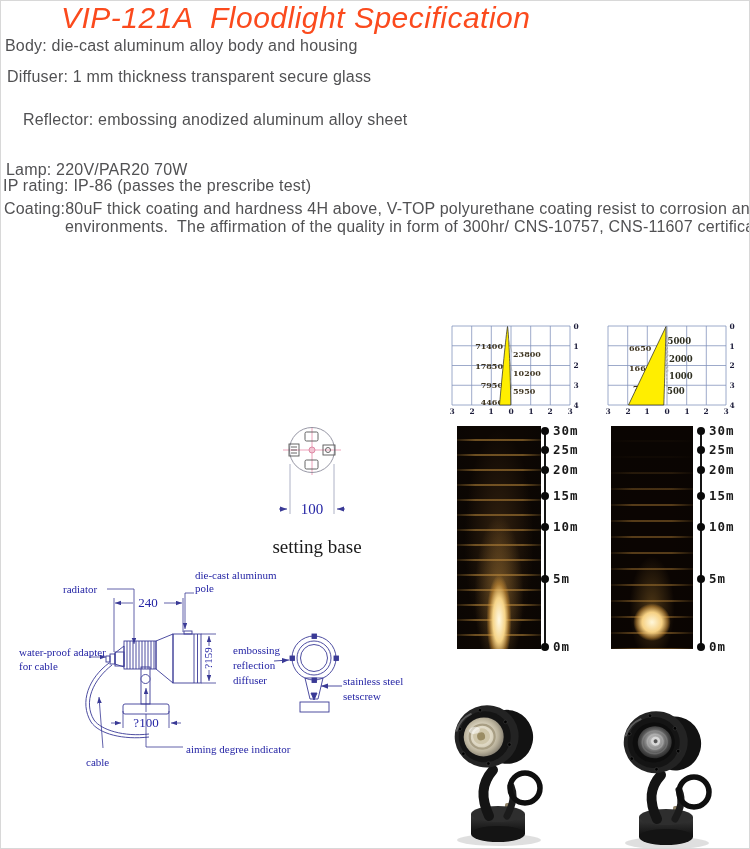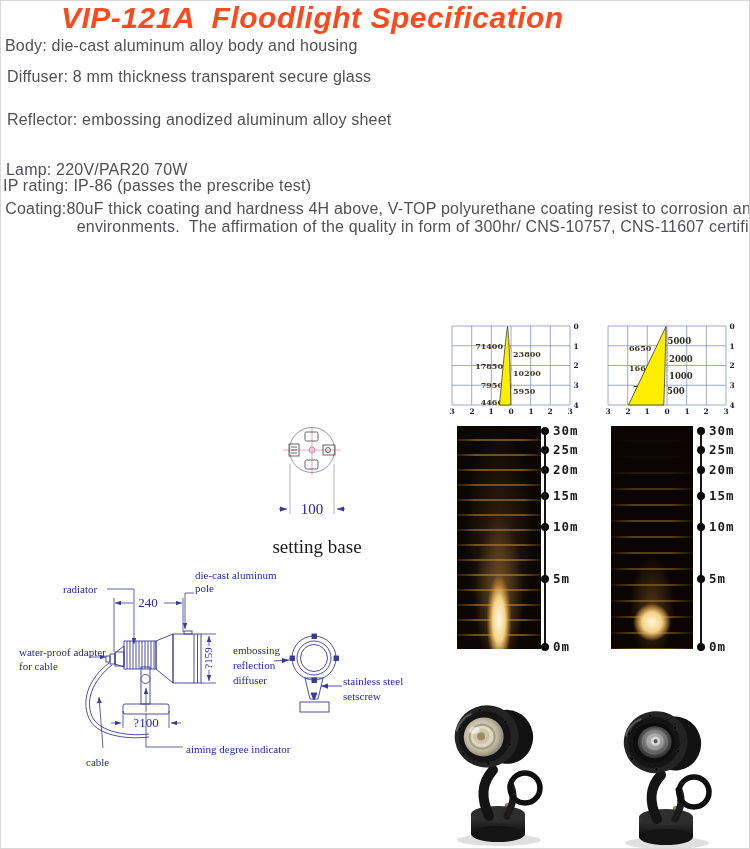--- a/index.html
+++ b/index.html
@@ -1,21 +1,21 @@
 <!DOCTYPE html>
 <html><head>
 <meta charset="utf-8">
 <style>
   html,body{margin:0;padding:0;background:#fff;}
   .canvas{position:relative;width:750px;height:849px;background:#fff;overflow:hidden;
           font-family:"Liberation Sans",sans-serif;box-sizing:border-box;border:1px solid #d8d8d8;}
   .abs{position:absolute;}
   .title{left:60px;top:0px;font-style:italic;font-size:30px;letter-spacing:.5px;
-         color:#fb4a1d;white-space:pre;font-weight:700;}
-  .spec{font-size:16px;color:#515153;letter-spacing:.2px;white-space:pre;text-align:center;}
+         color:#fb4a1d;white-space:pre;font-weight:400;}
+  .spec{font-size:16px;color:#515153;letter-spacing:.2px;white-space:pre;}
   .coating{white-space:pre-wrap;width:744px;padding-left:61px;text-indent:-61px;
            line-height:17.6px;}
   .beam{width:84px;height:223px;}
   .beam1{background:
     radial-gradient(ellipse 16px 58px at 50% 87%, #fff9e4 0%, #f6d488 38%, rgba(205,145,55,.55) 62%, rgba(0,0,0,0) 78%),
     radial-gradient(ellipse 34px 110px at 50% 76%, rgba(214,158,72,.45), rgba(0,0,0,0) 72%),
     radial-gradient(ellipse 46px 150px at 50% 52%, rgba(150,104,48,.28), rgba(0,0,0,0) 75%),
     linear-gradient(to right, rgba(10,6,3,.75), rgba(10,6,3,0) 22%, rgba(10,6,3,0) 78%, rgba(10,6,3,.75)),
     repeating-linear-gradient(to bottom, rgba(0,0,0,0) 0px, rgba(0,0,0,0) 13px, rgba(205,150,62,.5) 13px, rgba(205,150,62,.5) 15px),
     #0d0703;}
@@ -38,22 +38,22 @@
   .ddim{font-size:13px;fill:#2525a5;}
 </style>
 </head>
 <body>
 
 <div class="canvas">
 
   <div class="abs title">VIP-121A  Floodlight Specification</div>
 
   <div class="abs spec" style="left:4px;top:36px">Body: die-cast aluminum alloy body and housing</div>
-  <div class="abs spec" style="left:6px;top:67px">Diffuser: 8 mm thickness transparent secure glass</div>
-  <div class="abs spec" style="left:6px;top:110px">Reflector: embossing anodized aluminum alloy sheet</div>
+  <div class="abs spec" style="left:6px;top:67px">Diffuser: 1 mm thickness transparent secure glass</div>
+  <div class="abs spec" style="left:22px;top:110px">Reflector: embossing anodized aluminum alloy sheet</div>
   <div class="abs spec" style="left:5px;top:160px">Lamp: 220V/PAR20 70W</div>
   <div class="abs spec" style="left:2px;top:176px">IP rating: IP-86 (passes the prescribe test)</div>
   <div class="abs spec coating" style="left:3px;top:199px">Coating:80uF thick coating and hardness 4H above, V-TOP polyurethane coating resist to corrosion and saline environments.  The affirmation of the quality in form of 300hr/ CNS-10757, CNS-11607 certification.</div>
 
   <svg class="abs" style="left:445px;top:318px" width="135" height="100" viewBox="0 0 135 100">
     <g stroke="#8494bd" stroke-width="0.8">
       <path fill="none" d="M6,7 V86 M25.7,7 V86 M45.3,7 V86 M65,7 V86 M84.7,7 V86 M104.3,7 V86 M124,7 V86 M6,7 H124 M6,26.75 H124 M6,46.5 H124 M6,66.25 H124 M6,86 H124"></path>
     </g>
     <text class="cnum" x="57" y="29.5" text-anchor="end">71400</text>
     <text class="cnum" x="57" y="49.5" text-anchor="end">17850</text>

